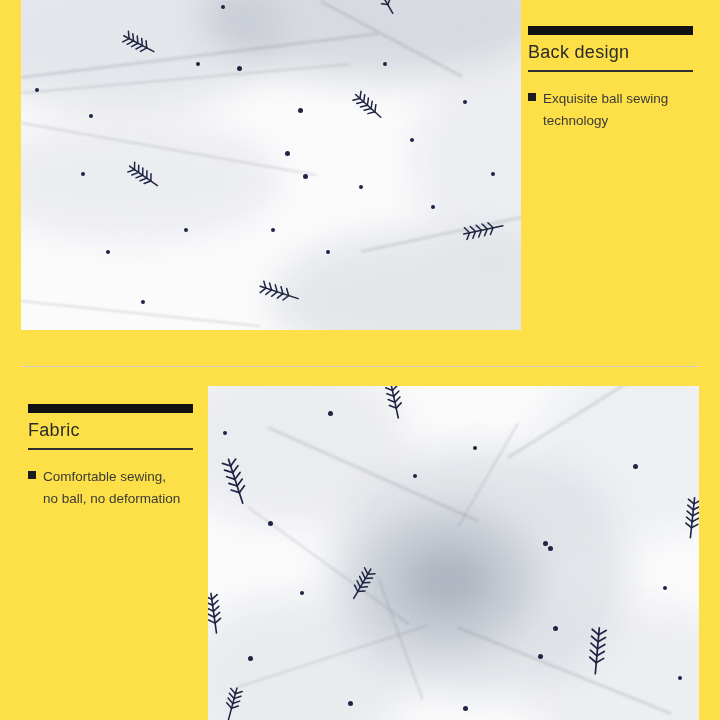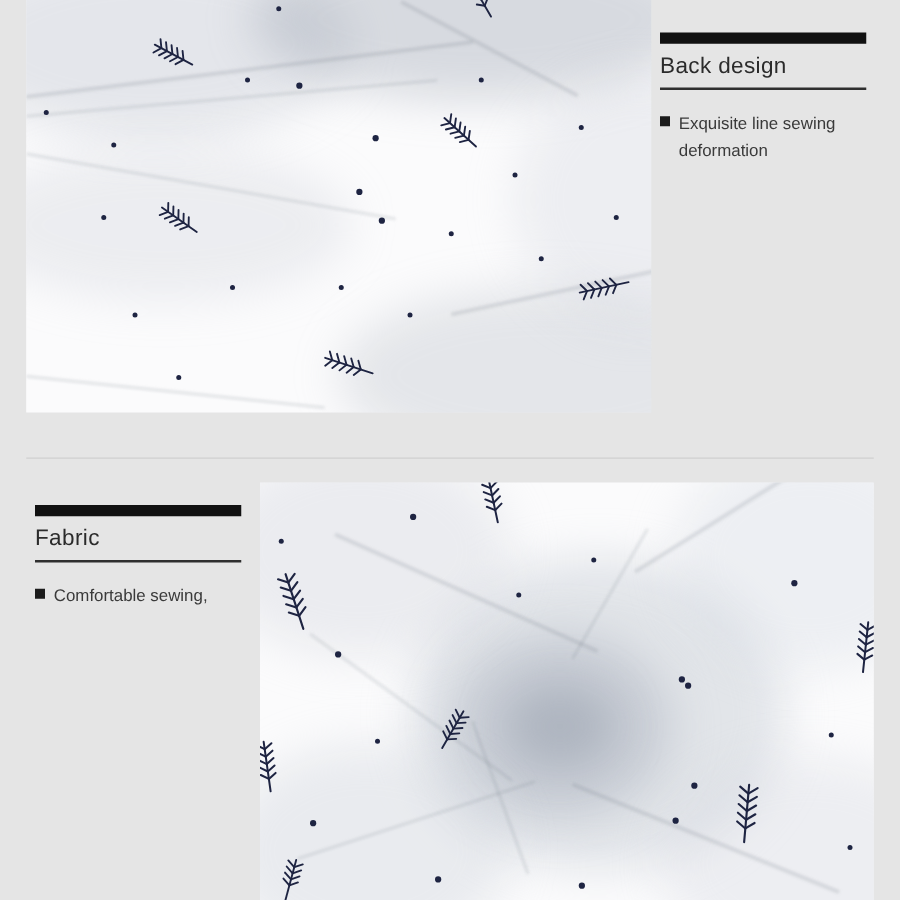--- a/index.html
+++ b/index.html
@@ -5,21 +5,21 @@
   * { box-sizing: border-box; margin: 0; padding: 0; }
   html, body {
     width: 720px; height: 720px;
     background: #ffffff;
     font-family: "Liberation Sans", sans-serif;
     overflow: hidden;
   }
   .page {
     position: relative;
     width: 720px; height: 720px;
-    background: #e5e5e5;
+    background: #fde047;
   }
 
   
   .sec1 {
     position: absolute;
     left: 0; top: 0;
     width: 720px; height: 350px;
   }
   .photo1 {
     position: absolute;
@@ -273,39 +273,40 @@
       </div>
     </div>
 
     <div class="text1">
       <div class="hbar"></div>
       <div class="htitle">Back design</div>
       <div class="hrule"></div>
       <div class="bullet-row">
         <div class="sq"></div>
         <div class="btext">
-          <div>Exquisite line sewing</div>
-          <div>deformation</div>
+          <div>Exquisite ball sewing</div>
+          <div>technology</div>
         </div>
       </div>
     </div>
   </div>
 
   <div class="divider"></div>
 
   <div class="sec2">
 
     <div class="text2">
       <div class="hbar short"></div>
       <div class="htitle">Fabric</div>
       <div class="hrule"></div>
       <div class="bullet-row">
         <div class="sq"></div>
         <div class="btext">
           <div>Comfortable sewing,</div>
+          <div>no ball, no deformation</div>
         </div>
       </div>
     </div>
 
     <div class="photo2">
       <div class="fabric">
 
         <div class="sh" style="left:120px; top:60px; width:300px; height:250px; background:rgba(196,201,211,0.45);"></div>
         <div class="sh" style="left:150px; top:120px; width:180px; height:150px; background:rgba(170,177,190,0.45);"></div>
         <div class="sh" style="left:195px; top:160px; width:90px; height:70px; background:rgba(148,156,170,0.5);"></div>

